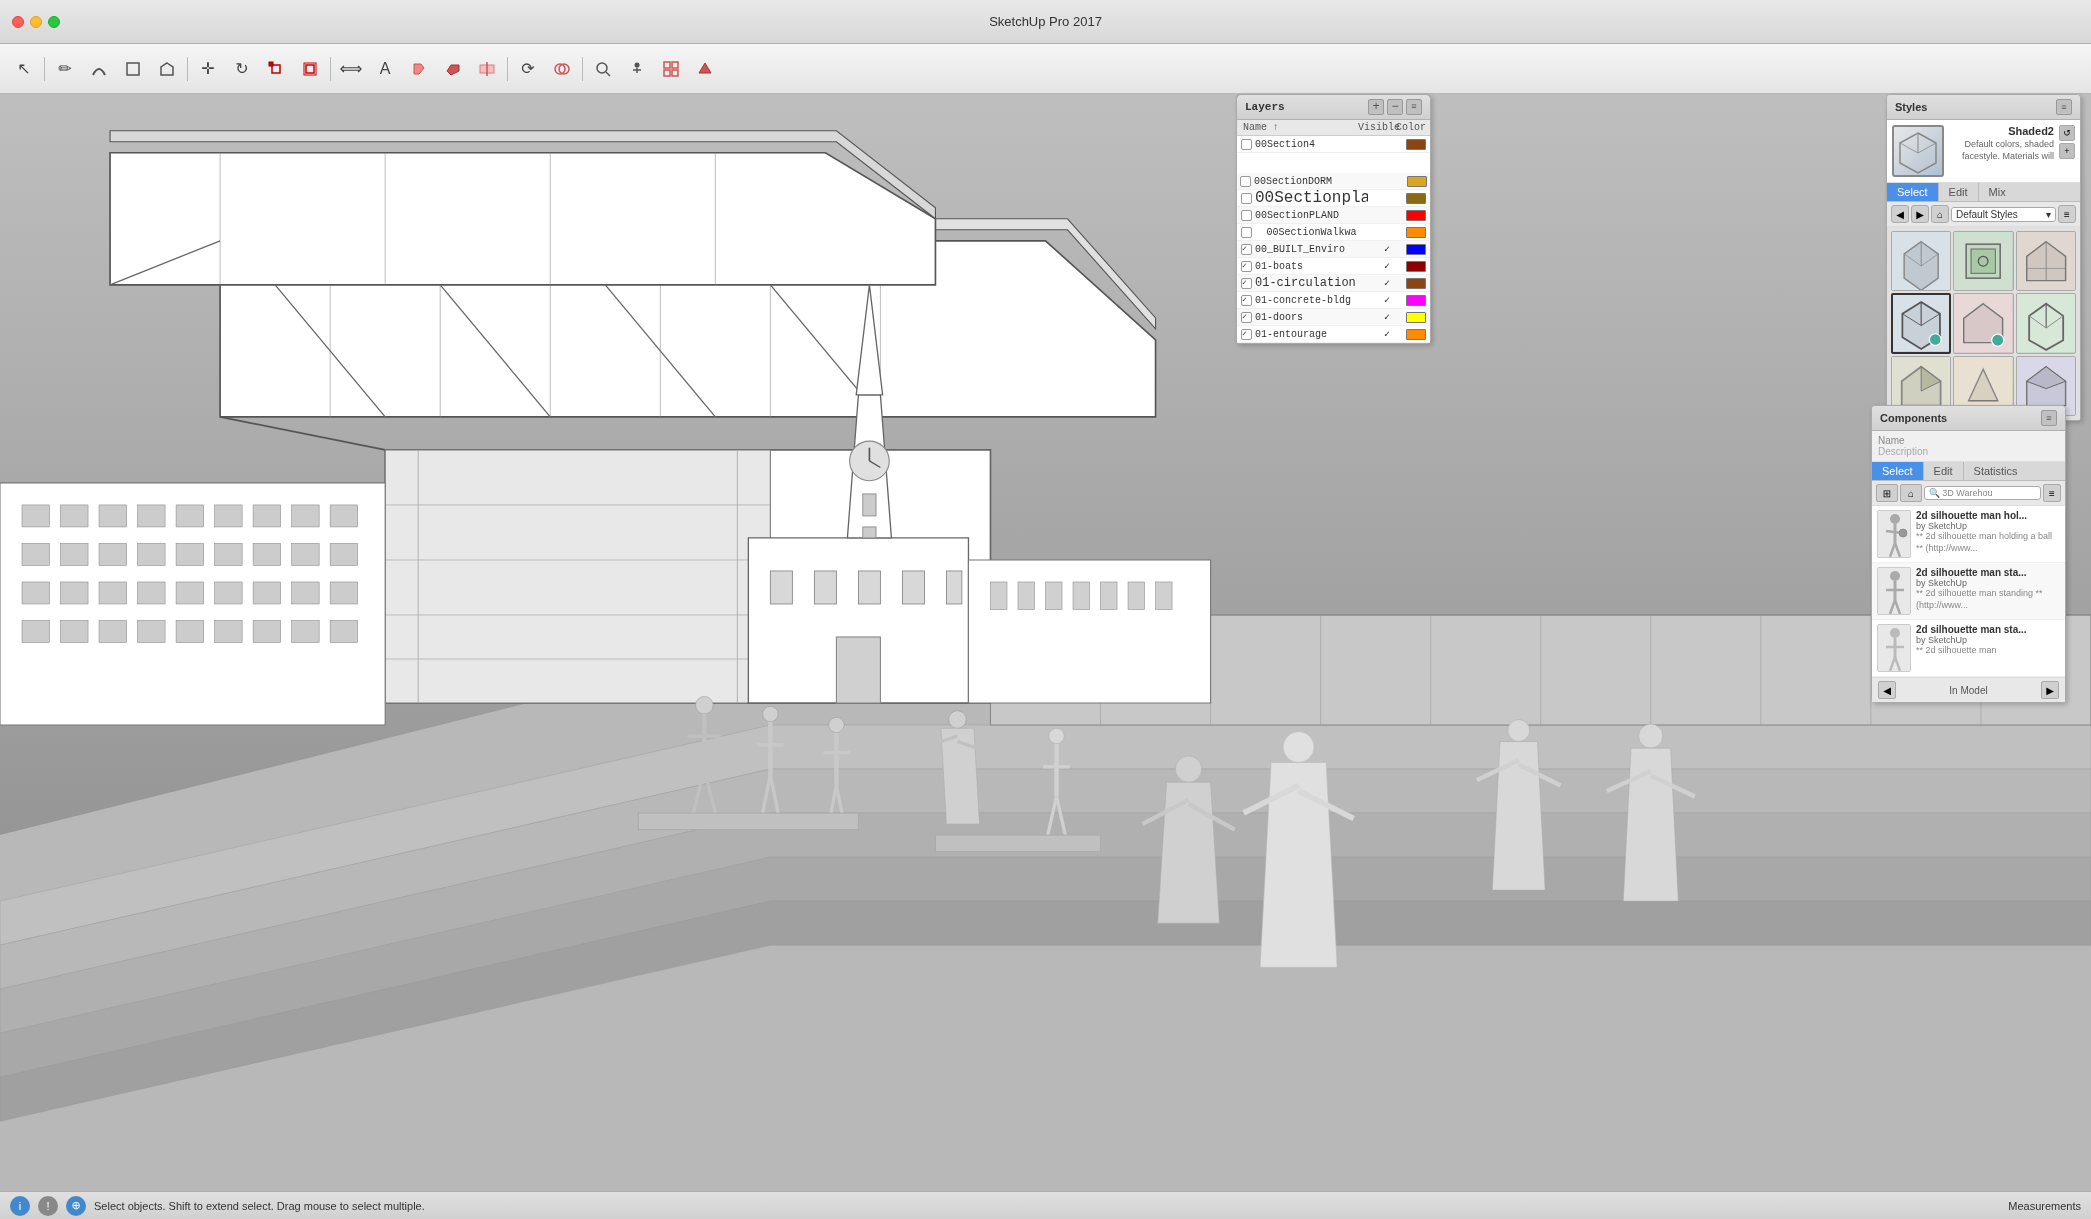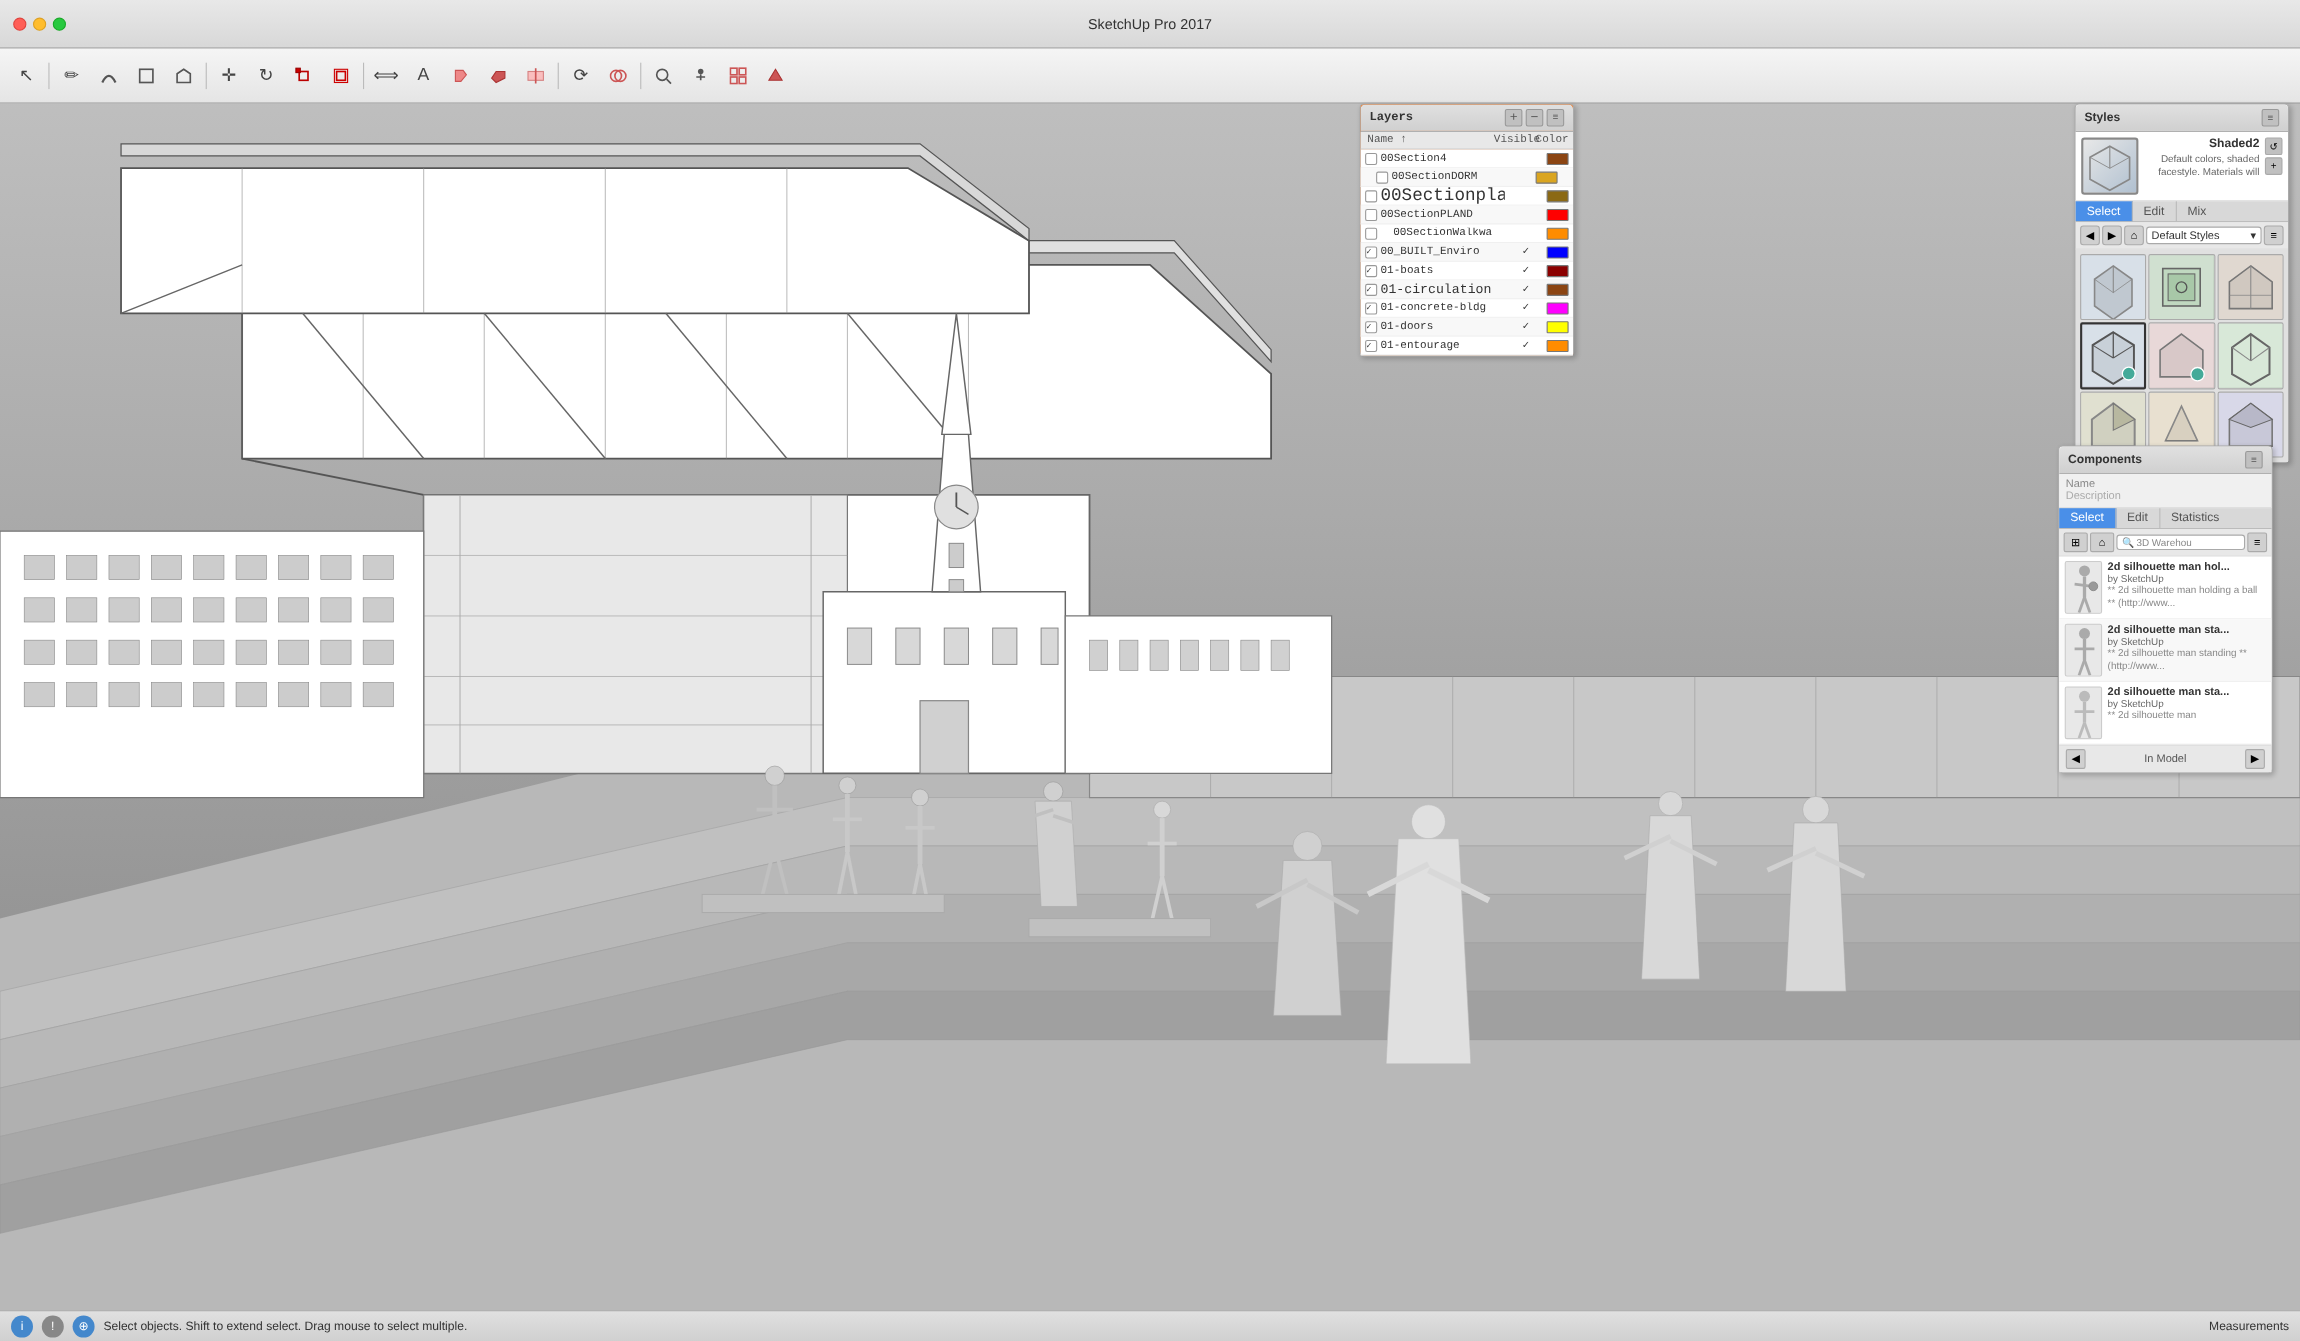--- a/index.html
+++ b/index.html
@@ -475,21 +475,21 @@
     <span style="width:38px;text-align:center;">Visible</span>
     <span style="width:28px;text-align:center;">Color</span>
   </div>
   <div style="background:white;">
     <div style="display:flex;align-items:center;padding:2px 4px;border-bottom:1px solid #f0f0f0;height:17px;">
       <div style="width:11px;height:11px;border:1px solid #999;border-radius:2px;margin-right:3px;background:white;flex-shrink:0;"></div>
       <span style="flex:1;font-size:10px;color:#333;white-space:nowrap;overflow:hidden;">00Section4</span>
       <span style="width:38px;text-align:center;font-size:10px;"></span>
       <div style="width:20px;height:11px;background:#8B4513;border:1px solid #777;border-radius:1px;"></div>
     </div>
-    <div style="display:flex;align-items:center;padding:2px 14px;border-bottom:1px solid #f0f0f0;height:17px;background:#f8f8f8;">
+    <div style="display:flex;align-items:center;padding:2px 3px;border-bottom:1px solid #f0f0f0;height:17px;background:#f8f8f8;margin-top:20px;">
       <div style="width:11px;height:11px;border:1px solid #999;border-radius:2px;margin-right:3px;background:white;flex-shrink:0;"></div>
       <span style="flex:1;font-size:10px;color:#333;white-space:nowrap;overflow:hidden;">00SectionDORM</span>
       <span style="width:38px;text-align:center;font-size:10px;"></span>
       <div style="width:20px;height:11px;background:#DAA520;border:1px solid #777;border-radius:1px;"></div>
     </div>
     <div style="display:flex;align-items:center;padding:2px 4px;border-bottom:1px solid #f0f0f0;height:17px;">
       <div style="width:11px;height:11px;border:1px solid #999;border-radius:2px;margin-right:3px;background:white;flex-shrink:0;"></div>
       <span style="flex:1;font-size:16px;color:#333;white-space:nowrap;overflow:hidden;">00Sectionplan1</span>
       <span style="width:38px;text-align:center;font-size:10px;"></span>
       <div style="width:20px;height:11px;background:#8B6914;border:1px solid #777;border-radius:1px;"></div>

